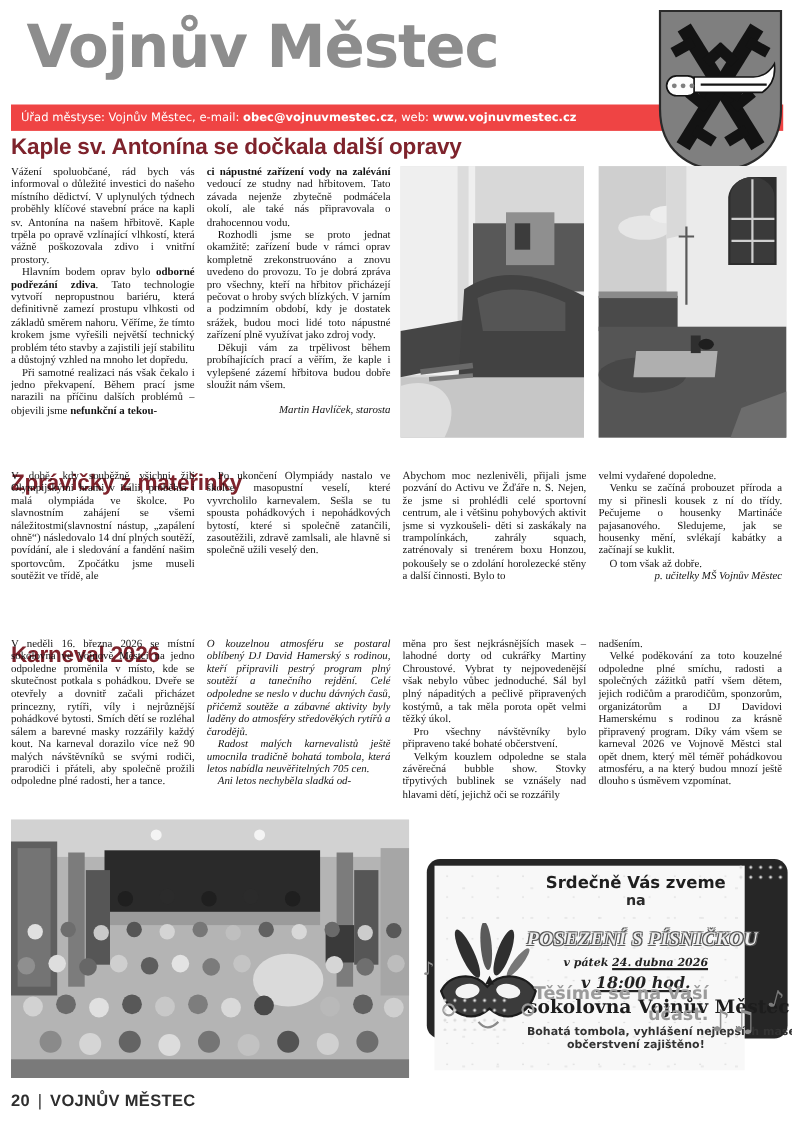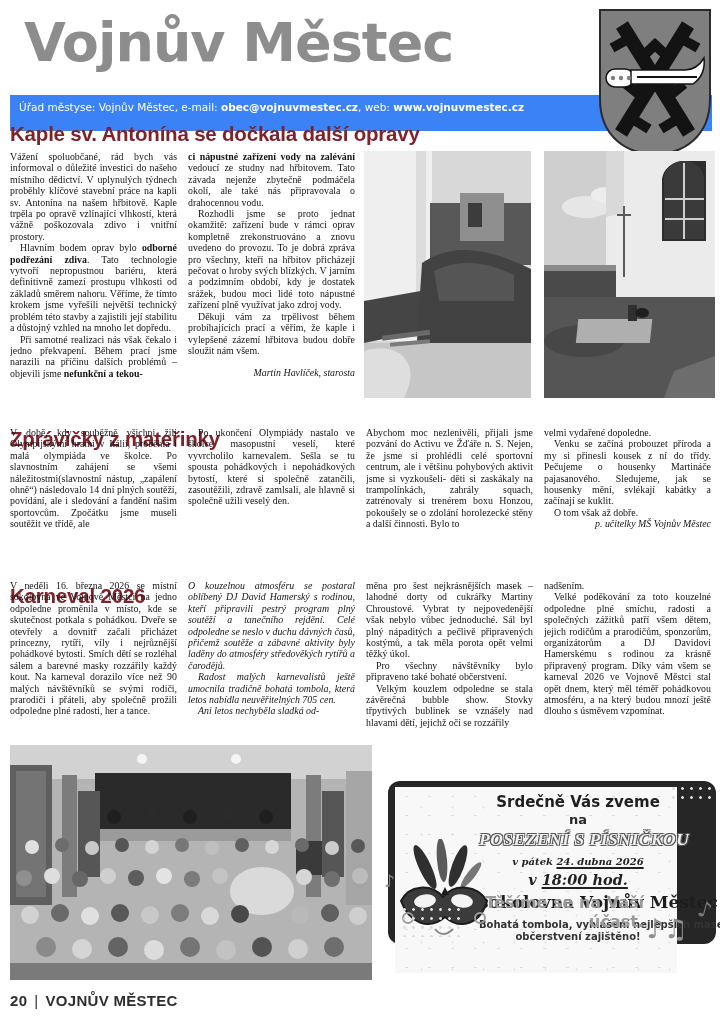--- a/index.html
+++ b/index.html
@@ -3,21 +3,21 @@
 <meta charset="utf-8">
 <style>
   html,body{margin:0;padding:0;background:#fff;}
   .page{position:relative;width:720px;height:1022px;background:#fff;overflow:hidden;
         font-family:"Liberation Serif",serif;}
   .abs{position:absolute;}
 
   
   .masthead-title{left:24px;top:16px;font-family:"DejaVu Sans",sans-serif;font-weight:bold;
         font-size:54px;line-height:1;color:#8d8d8d;letter-spacing:-1px;}
-  .contact-bar{left:10px;top:95px;width:702px;height:36px;background:#3b82f6;color:#fff;
+  .contact-bar{left:10px;top:95px;width:702px;height:24px;background:#ef4444;color:#fff;
         font-family:"DejaVu Sans",sans-serif;font-size:10.5px;line-height:24px;
         padding-left:9px;box-sizing:border-box;white-space:nowrap;}
   .contact-bar .b{font-weight:bold;}
   .shield{left:597px;top:7px;}
 
   
   .headline{font-family:"Liberation Sans",sans-serif;font-weight:bold;font-size:20.5px;
         color:#7e232c;letter-spacing:-0.2px;white-space:nowrap;}
 
   
@@ -36,21 +36,21 @@
   .poster{left:388px;top:781px;width:328px;height:163px;background:#262626;border-radius:12px;}
   .poster-inner{position:absolute;left:7px;top:6px;width:282px;height:186px;
         background-color:#f8f8f8;
         background-image:radial-gradient(#dedede 1px, transparent 1.2px),
                          radial-gradient(#e9e9e9 1.2px, transparent 1.4px);
         background-size:23px 19px,31px 27px;background-position:0 0,11px 7px;
         text-align:center;padding-left:84px;box-sizing:border-box;}
   .pl{white-space:nowrap;}
   .pl1{margin-top:6px;font-family:"DejaVu Sans",sans-serif;font-weight:bold;font-size:15px;color:#1f1f1f;}
   .pl2{margin-top:1px;font-family:"DejaVu Sans",sans-serif;font-weight:bold;font-size:13px;color:#2a2a2a;}
-  .pl3{margin-top:2px;font-family:"Liberation Serif",serif;font-style:italic;font-weight:bold;
+  .pl3{margin-top:16px;font-family:"Liberation Serif",serif;font-style:italic;font-weight:bold;
         font-size:17.5px;letter-spacing:.5px;color:#efefef;
         text-shadow:1px 1px 0 #595959,-1px -1px 0 #595959,1px -1px 0 #595959,-1px 1px 0 #595959;}
   .pl4{margin-top:1px;font-family:"Liberation Serif",serif;font-style:italic;font-weight:bold;
         font-size:14px;color:#9a9a9a;}
   .pl5{margin-top:6px;font-family:"DejaVu Serif",serif;font-weight:bold;font-style:italic;font-size:10px;color:#222;}
   .pl6{margin-top:4px;font-family:"DejaVu Serif",serif;font-weight:bold;font-style:italic;font-size:14.5px;color:#222;}
   .pl7{margin-top:4px;font-family:"DejaVu Serif",serif;font-weight:bold;font-size:17px;color:#1d1d1d;}
   .pl8{margin-top:7px;font-family:"DejaVu Sans",sans-serif;font-weight:bold;font-size:10px;color:#333;}
   .pl9{margin-top:1px;font-family:"DejaVu Sans",sans-serif;font-weight:bold;font-size:10px;color:#333;}
   .u{text-decoration:underline;text-decoration-thickness:1.5px;text-underline-offset:2px;}

